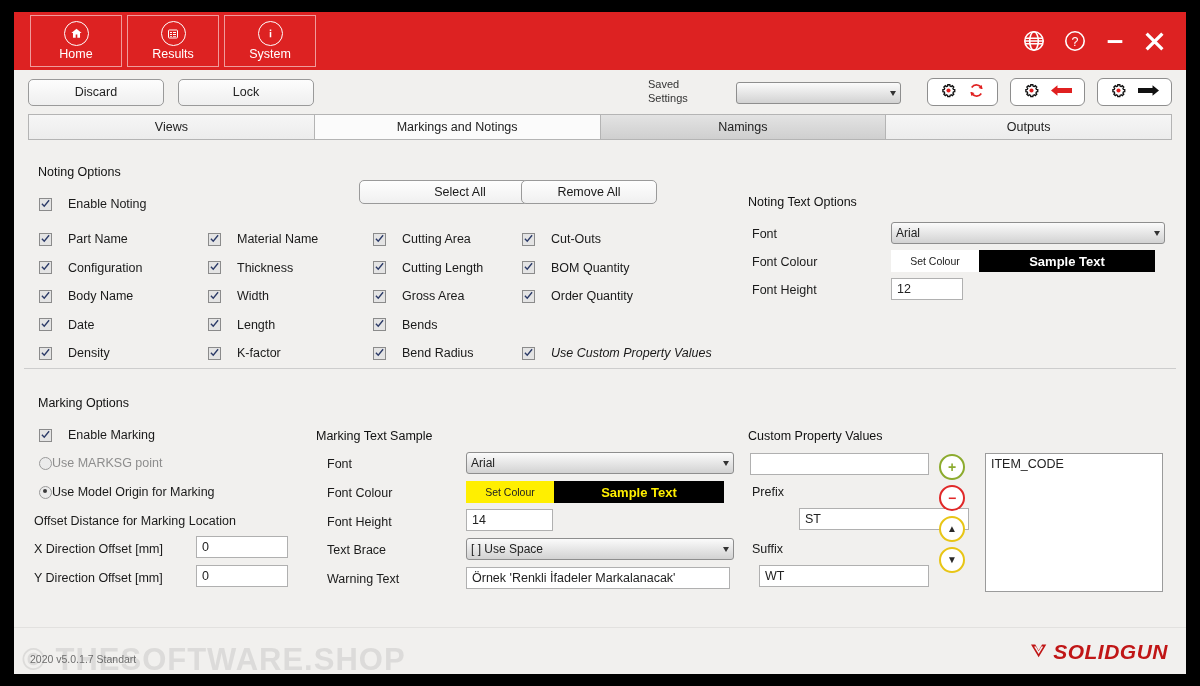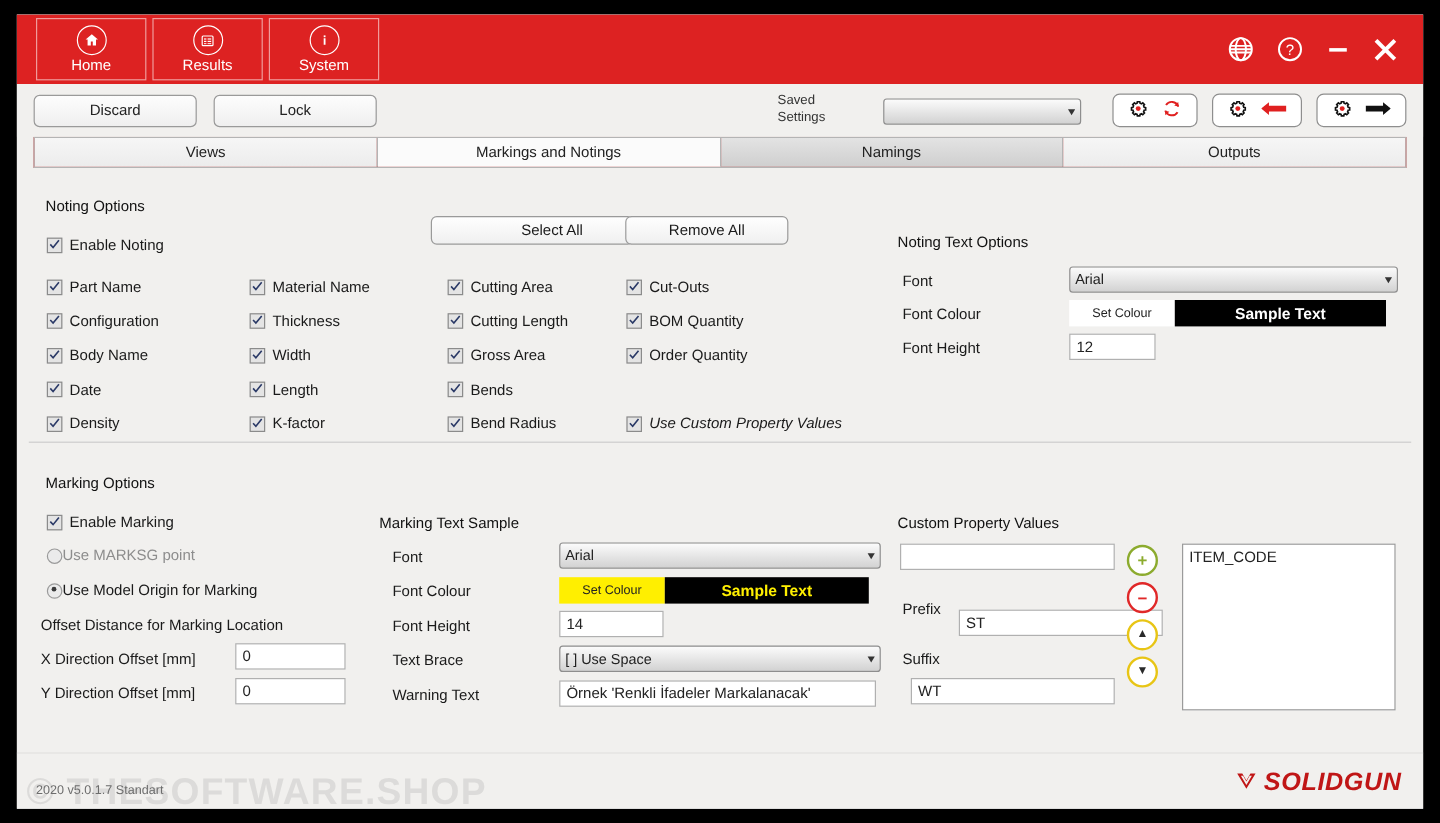--- a/index.html
+++ b/index.html
@@ -70,38 +70,38 @@
   .tb-group{
     height:26px;border:1px solid #8e8e8e;border-radius:6px;background:#fff;
     display:flex;align-items:center;justify-content:center;gap:11px;
     padding:0 12px;cursor:pointer;
   }
   .tb-right{margin-left:auto;display:flex;align-items:center;gap:12px;}
 
   
   .tabstrip{
     flex:0 0 24px;display:flex;margin:0 14px;border:1px solid #b4b4b4;
-    background:#b91c1c;
+    background:#1d4ed8;
   }
   .tab{
     flex:1;display:flex;align-items:center;justify-content:center;
     font-size:12.5px;color:#222;cursor:pointer;
     border-right:1px solid #b4b4b4;
     background:linear-gradient(#f6f6f6,#ececec);
   }
   .tab:last-child{border-right:none;}
   .tab.active{background:#fbfbfb;}
   .tab.hover{background:linear-gradient(#e3e3e3,#cfcfcf);}
 
   
   .content{flex:1;position:relative;padding:0 14px;}
   .sect-title{font-size:12.5px;color:#111;}
   .hr{height:1px;background:#cdcdcd;}
 
-  .cb-row{display:flex;align-items:center;gap:6px;margin-bottom:0;}
+  .cb-row{display:flex;align-items:center;gap:16px;margin-bottom:0;}
   .cb{
     width:11px;height:11px;flex:0 0 11px;border:1px solid #8b8b8b;
     background:#e4e4e4;position:relative;
   }
   .cb svg{position:absolute;left:1px;top:0px;}
   .cb-lbl{font-size:12.5px;color:#1a1a1a;white-space:nowrap;}
   .cb-lbl.ital{font-style:italic;}
 
   .rb-row{display:flex;align-items:center;}
   .rb{
@@ -556,21 +556,21 @@
       <span class="caret"></span>
     </div>
 
     <div class="flabel" style="position:absolute;left:313px;top:432px;">Warning Text</div>
     <div class="tfield" style="position:absolute;left:452px;top:427px;width:252px;">Örnek 'Renkli İfadeler Markalanacak'</div>
 
     <div class="sect-title" style="position:absolute;left:734px;top:289px;">Custom Property Values</div>
 
     <div class="tfield" style="position:absolute;left:736px;top:313px;width:167px;height:20px;"></div>
 
-    <div class="flabel" style="position:absolute;left:738px;top:345px;margin-top:16px;">Prefix</div>
+    <div class="flabel" style="position:absolute;left:738px;top:345px;">Prefix</div>
     <div class="tfield" style="position:absolute;left:745px;top:368px;width:158px;margin-left:40px;">ST</div>
 
     <div class="flabel" style="position:absolute;left:738px;top:402px;">Suffix</div>
     <div class="tfield" style="position:absolute;left:745px;top:425px;width:158px;">WT</div>
 
     <div class="circbtn" style="position:absolute;left:925px;top:314px;border-color:#8cab2e;color:#8cab2e;">+</div>
     <div class="circbtn" style="position:absolute;left:925px;top:345px;border-color:#e02828;color:#e02828;">−</div>
     <div class="circbtn" style="position:absolute;left:925px;top:376px;border-color:#e8c515;color:#2a2a2a;font-size:10px;">▲</div>
     <div class="circbtn" style="position:absolute;left:925px;top:407px;border-color:#e8c515;color:#2a2a2a;font-size:10px;">▼</div>
 

